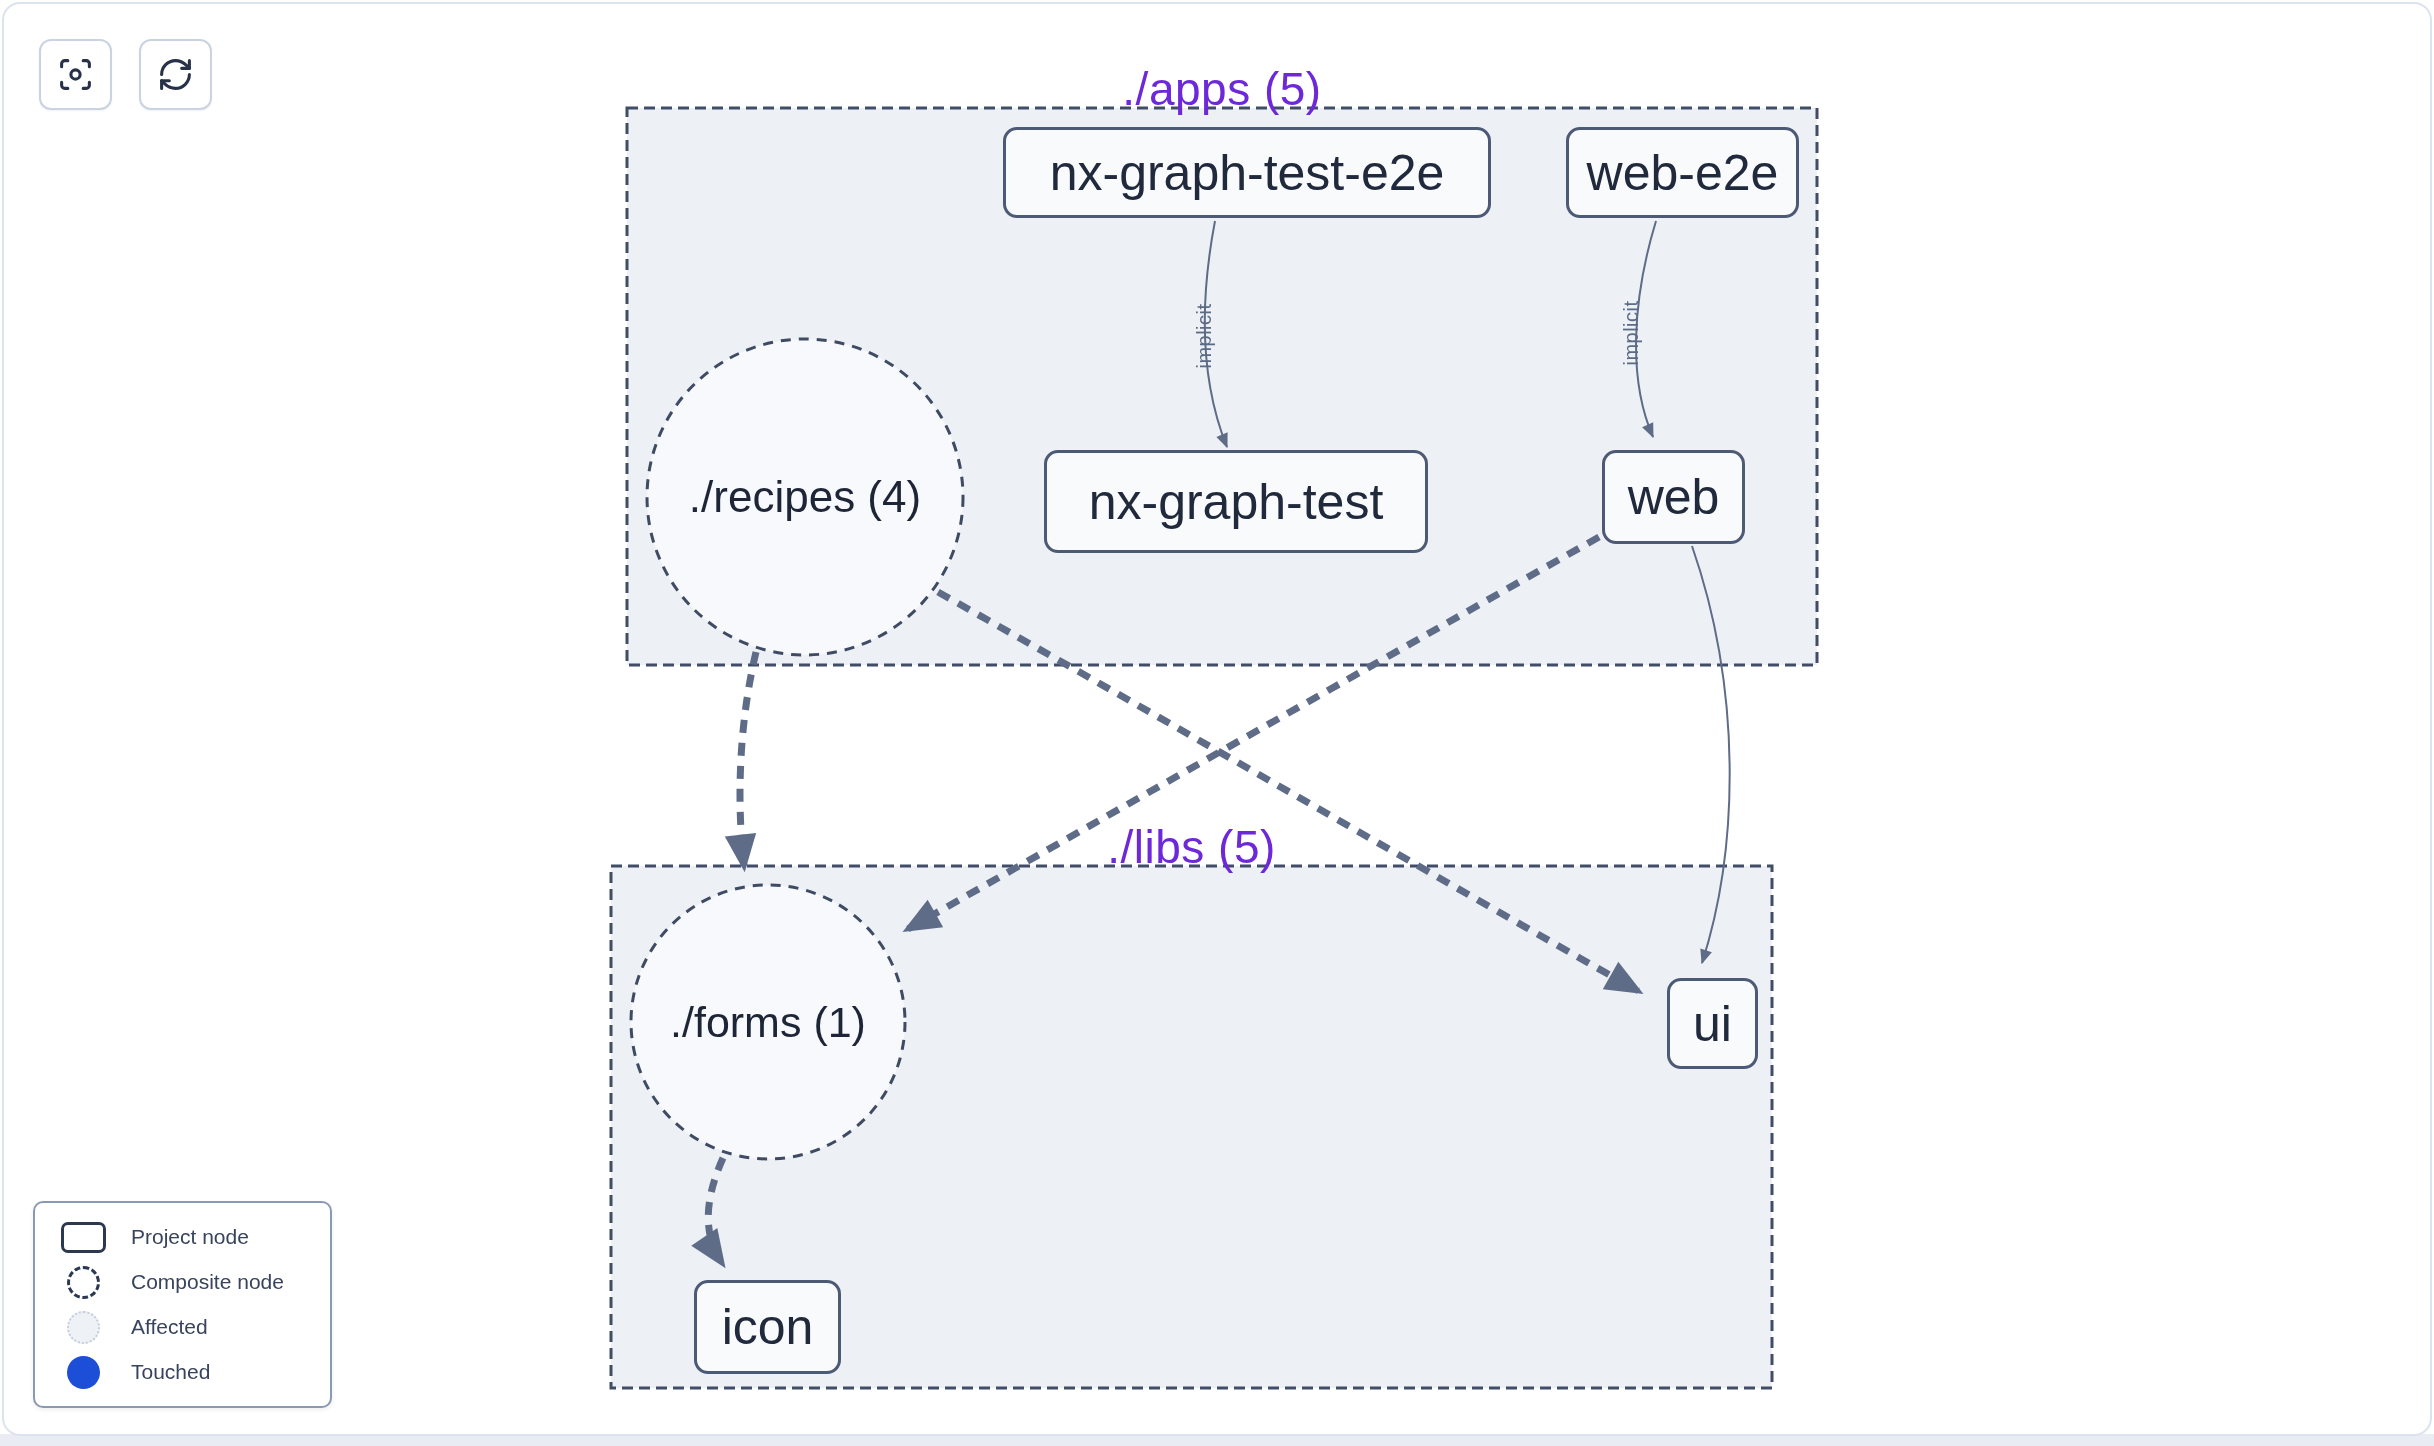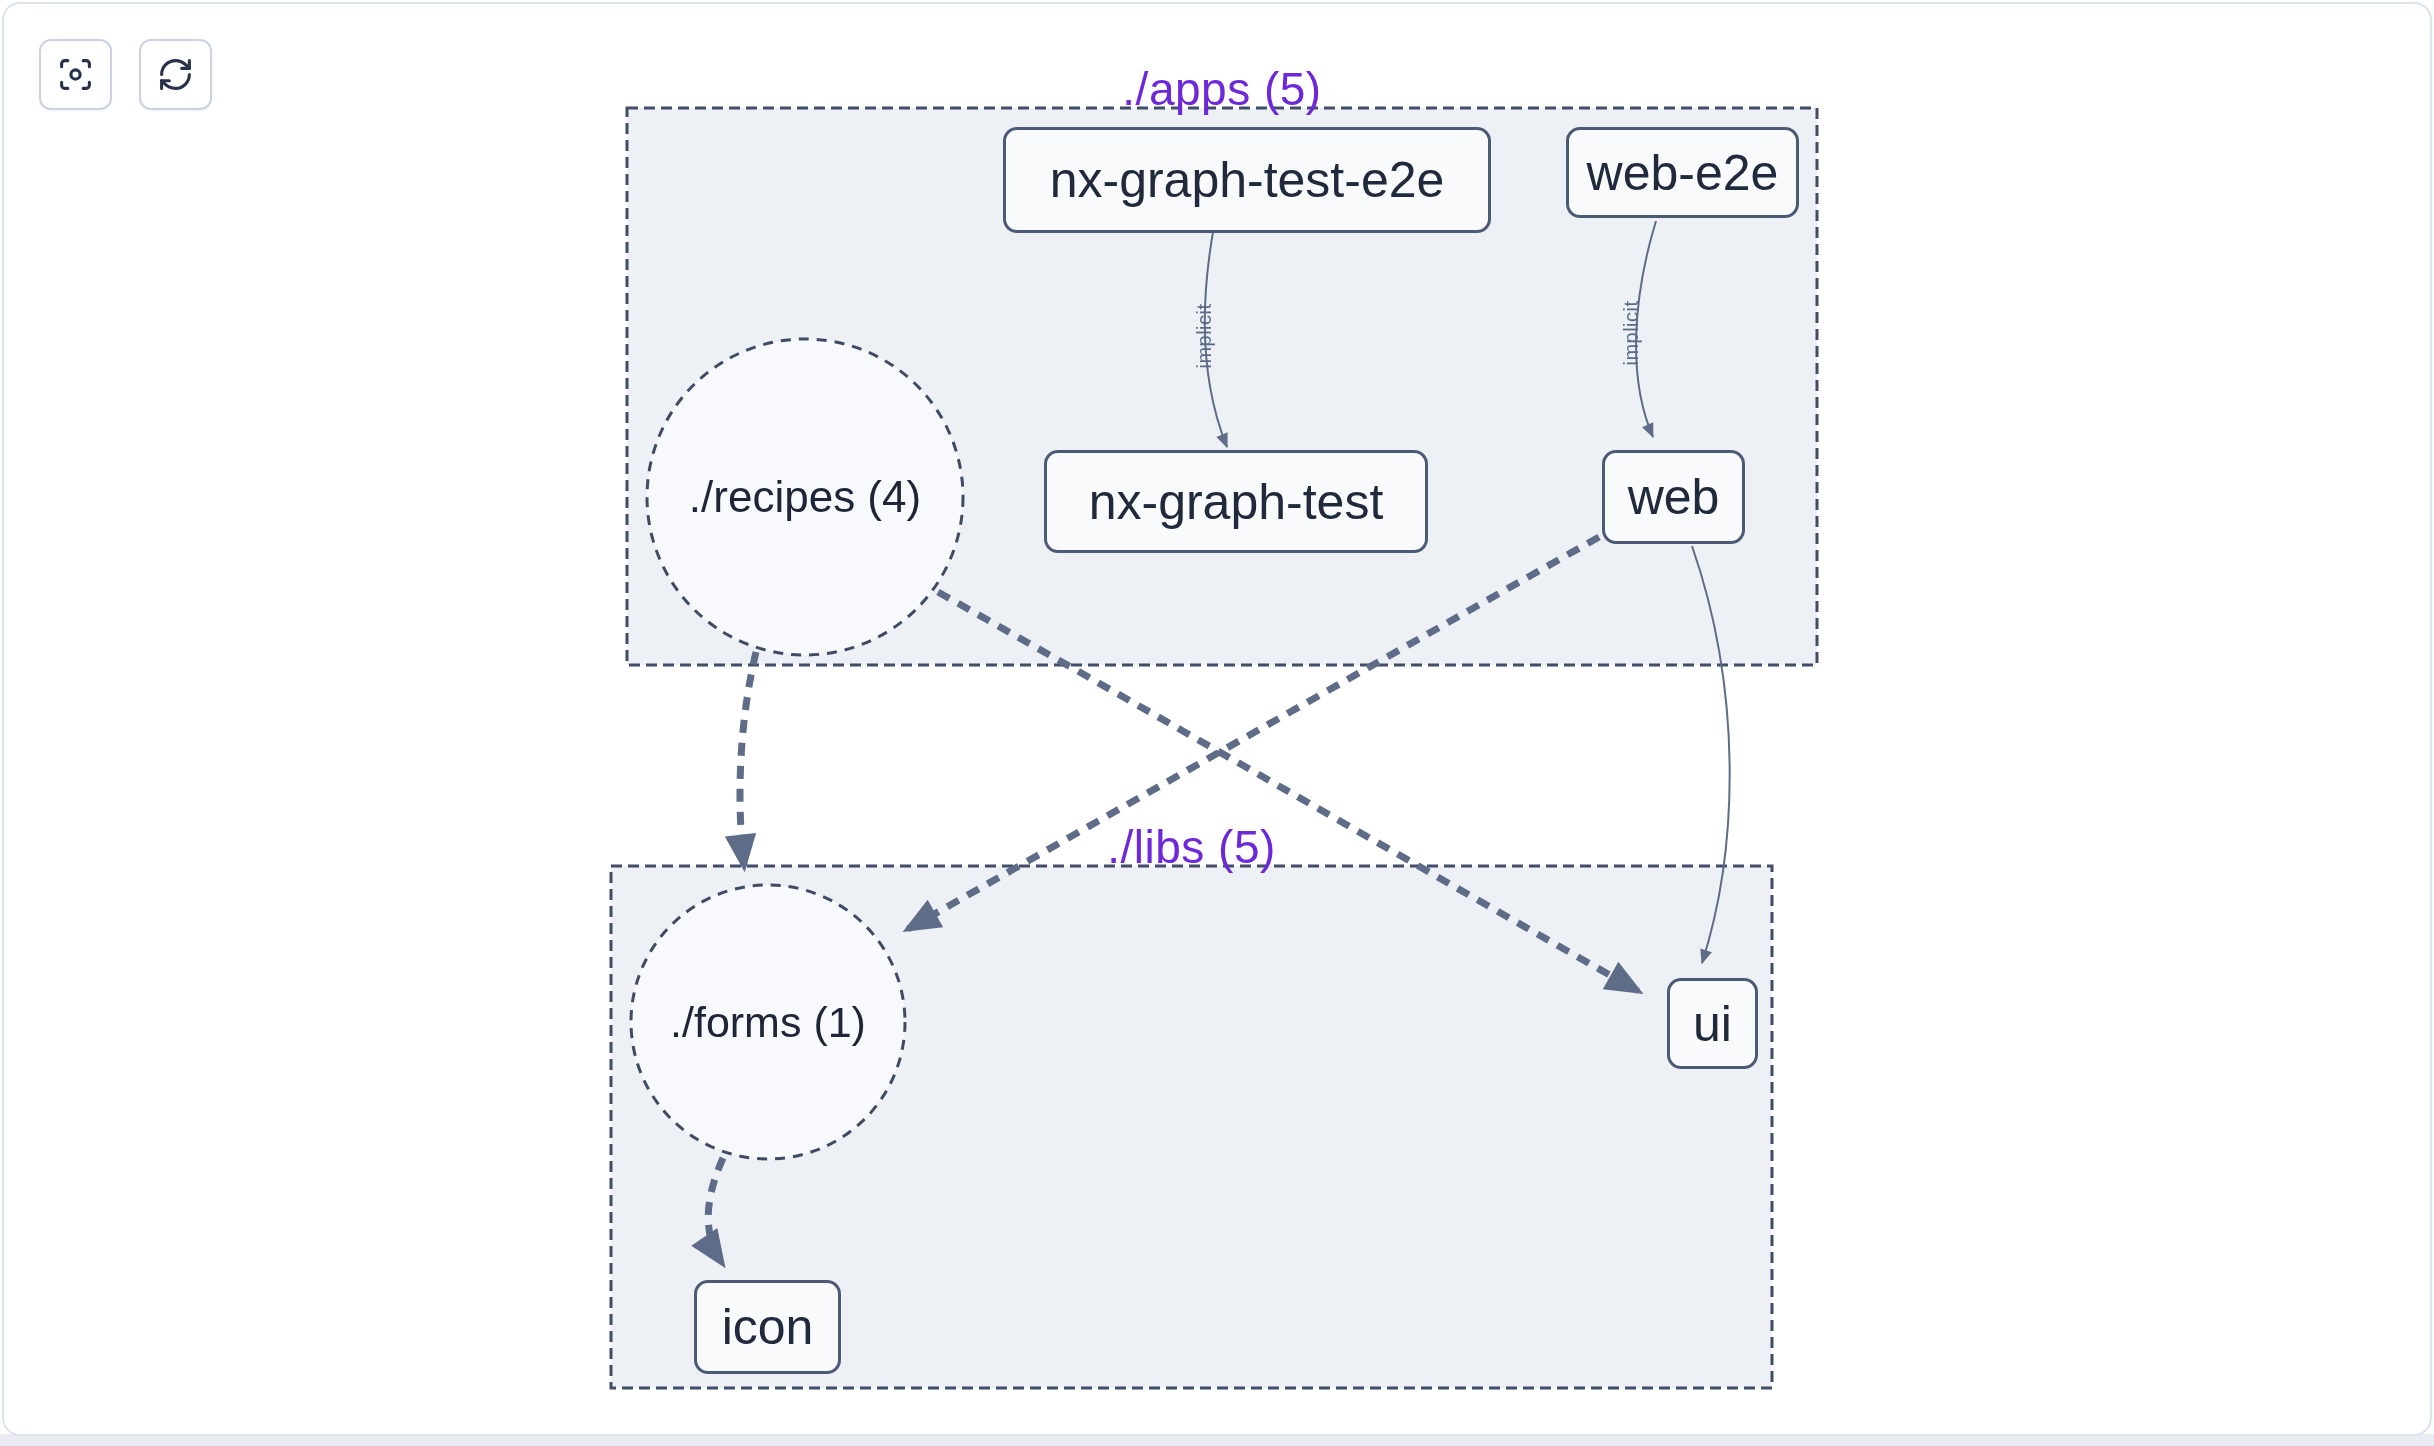--- a/index.html
+++ b/index.html
@@ -92,21 +92,21 @@
 
   <div class="group-label" style="left:627px; top:62px; width:1190px;">./apps (5)</div>
   <div class="group-label" style="left:611px; top:820px; width:1161px;">./libs (5)</div>
 
   <div class="edge-label" style="left:1204px; top:336px;">implicit</div>
   <div class="edge-label" style="left:1631px; top:333px;">implicit</div>
 
   <div class="circle-label" style="left:805px; top:497px;">./recipes (4)</div>
   <div class="circle-label" style="left:768px; top:1022px; font-size:43px;text-align:center;">./forms (1)</div>
 
-  <div class="node" style="left:1003px; top:127px; width:488px; height:106px;">
+  <div class="node" style="left:1003px; top:127px; width:488px; height:91px;">
     <span>nx-graph-test-e2e</span>
   </div>
   <div class="node" style="left:1566px; top:127px; width:233px; height:91px;">
     <span>web-e2e</span>
   </div>
   <div class="node" style="left:1044px; top:450px; width:384px; height:103px;">
     <span>nx-graph-test</span>
   </div>
   <div class="node" style="left:1602px; top:450px; width:143px; height:94px;">
     <span>web</span>
@@ -129,14 +129,40 @@
   </div>
   <div class="toolbar-btn" style="left:139px;">
     <svg width="37" height="37" viewBox="0 0 24 24" fill="none" stroke-width="2" stroke-linecap="round" stroke-linejoin="round">
       <path d="M3 12a9 9 0 0 1 9-9 9.75 9.75 0 0 1 6.74 2.74L21 8"></path>
       <path d="M21 3v5h-5"></path>
       <path d="M21 12a9 9 0 0 1-9 9 9.75 9.75 0 0 1-6.74-2.74L3 16"></path>
       <path d="M3 21v-5h5"></path>
     </svg>
   </div>
 
+  <div class="legend">
+    <div class="legend-row">
+      <div class="legend-swatch-cell">
+          <div class="sw-project"></div>
+        </div>
+      <div class="legend-label">Project node</div>
+    </div>
+    <div class="legend-row">
+      <div class="legend-swatch-cell">
+          <div class="sw-composite"></div>
+        </div>
+      <div class="legend-label">Composite node</div>
+    </div>
+    <div class="legend-row">
+      <div class="legend-swatch-cell">
+          <div class="sw-affected"></div>
+        </div>
+      <div class="legend-label">Affected</div>
+    </div>
+    <div class="legend-row">
+      <div class="legend-swatch-cell">
+          <div class="sw-touched" id="touched-swatch" style="background: rgb(29, 78, 216);"></div>
+        </div>
+      <div class="legend-label">Touched</div>
+    </div>
+  </div>
 
 </div>
 
 </body></html>

